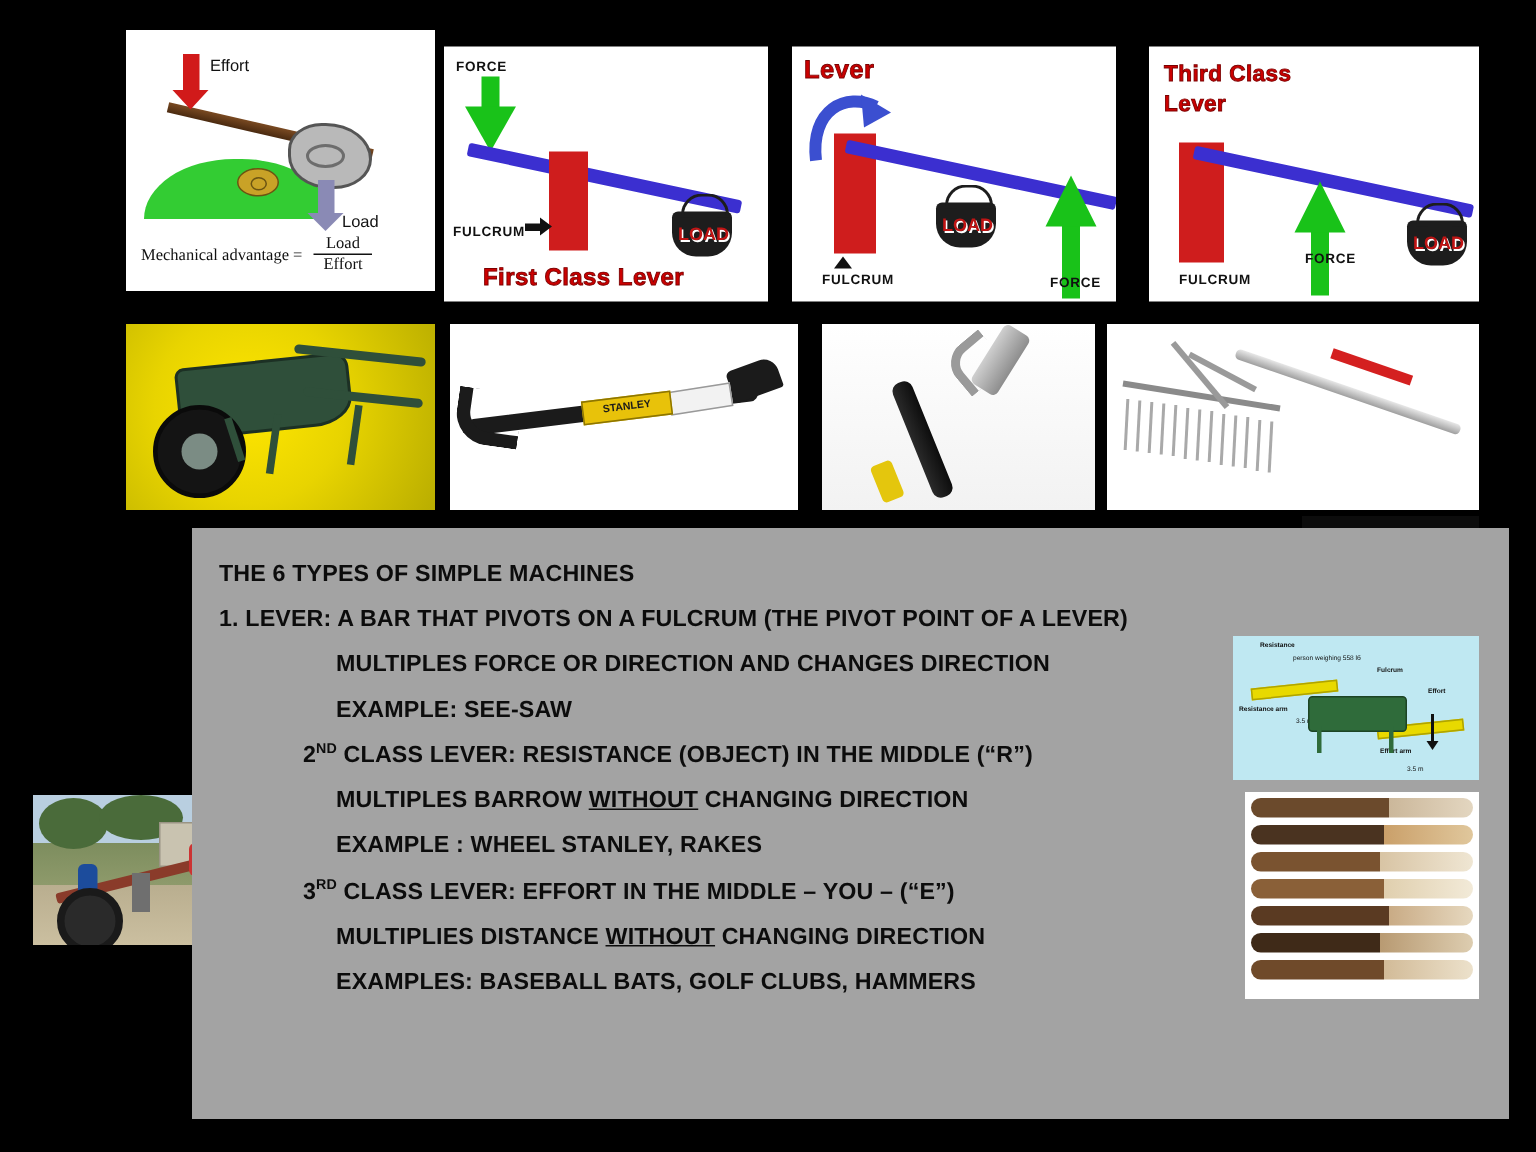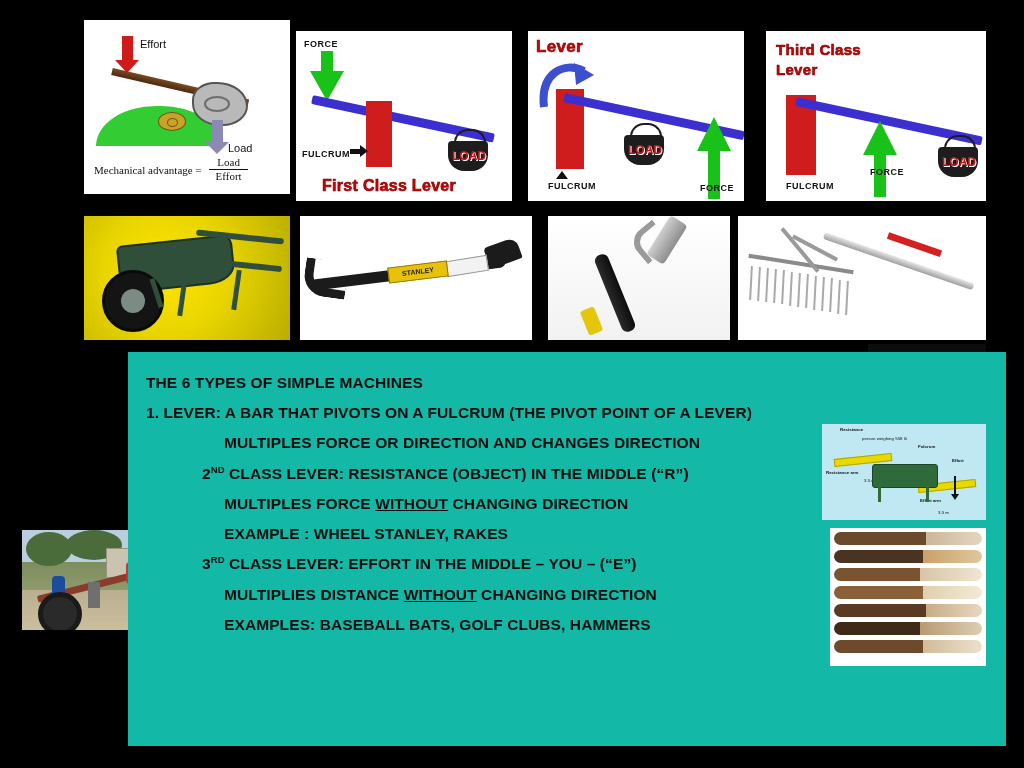--- a/index.html
+++ b/index.html
@@ -258,21 +258,21 @@
     border-radius:50%; background:#2a2a2a; border:5px solid #1a1a1a;
   }
   #fig-seesaw .house {
     position:absolute; left:84px; top:18px; width:44px; height:28px;
     background:#c9c3b0; border:1px solid #9a9484;
   }
 
   
   #text-panel {
     position:absolute; left:128px; top:352px; width:878px; height:394px;
-    background:#14b8a6; box-sizing:border-box;
+    background:#a3a3a3; box-sizing:border-box;
     padding:16px 20px 10px 18px;
   }
   #text-panel .line {
     font-size:15.5px; font-weight:bold; color:#0c0c0c;
     line-height:1.95; white-space:nowrap; letter-spacing:0.1px;
   }
   #text-panel .indent1 { padding-left: 56px; }
   #text-panel .indent2 { padding-left: 78px; }
   sup { font-size: 9.5px; vertical-align: super; }
   .u { text-decoration: underline; }
@@ -441,27 +441,28 @@
     <div class="tire"></div>
   </div>
 
   <div id="text-panel">
     <div class="line">THE 6 TYPES OF SIMPLE MACHINES</div>
 
     <div class="line">1. LEVER: A  BAR THAT PIVOTS ON A FULCRUM (THE PIVOT POINT  OF A LEVER)</div>
 
 
     <div class="line indent2">MULTIPLES FORCE OR DIRECTION AND CHANGES DIRECTION</div>
+    <div class="line indent2">EXAMPLE: SEE-SAW</div>
 
     <div class="line indent1">
       <span>2</span><sup>ND</sup><span> CLASS LEVER: RESISTANCE (OBJECT) IN THE MIDDLE (“R”)</span>
     </div>
 
     <div class="line indent2">
-      <span>MULTIPLES FORCE </span><span class="u">WITHOUT</span><span> CHANGING DIRECTION</span>
+      <span>MULTIPLES BARROW </span><span class="u">WITHOUT</span><span> CHANGING DIRECTION</span>
     </div>
 
     <div class="line indent2">EXAMPLE : WHEEL STANLEY, RAKES</div>
 
     <div class="line indent1">
       <span>3</span><sup>RD</sup><span> CLASS LEVER: EFFORT IN THE MIDDLE – YOU – (“E”)</span>
     </div>
 
     <div class="line indent2">
       <span>MULTIPLIES DISTANCE </span><span class="u">WITHOUT</span><span> CHANGING DIRECTION</span>

